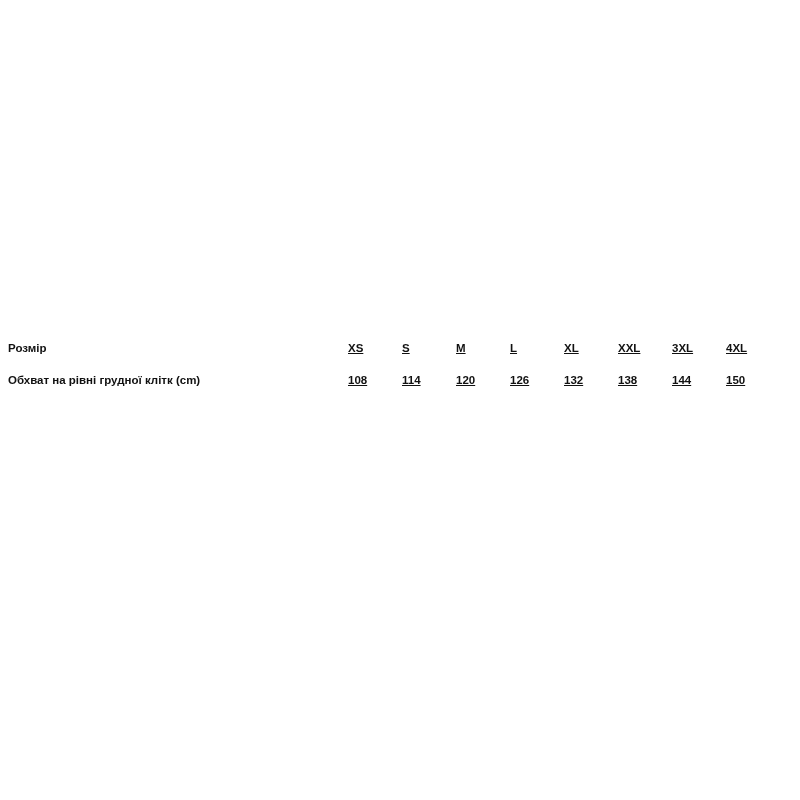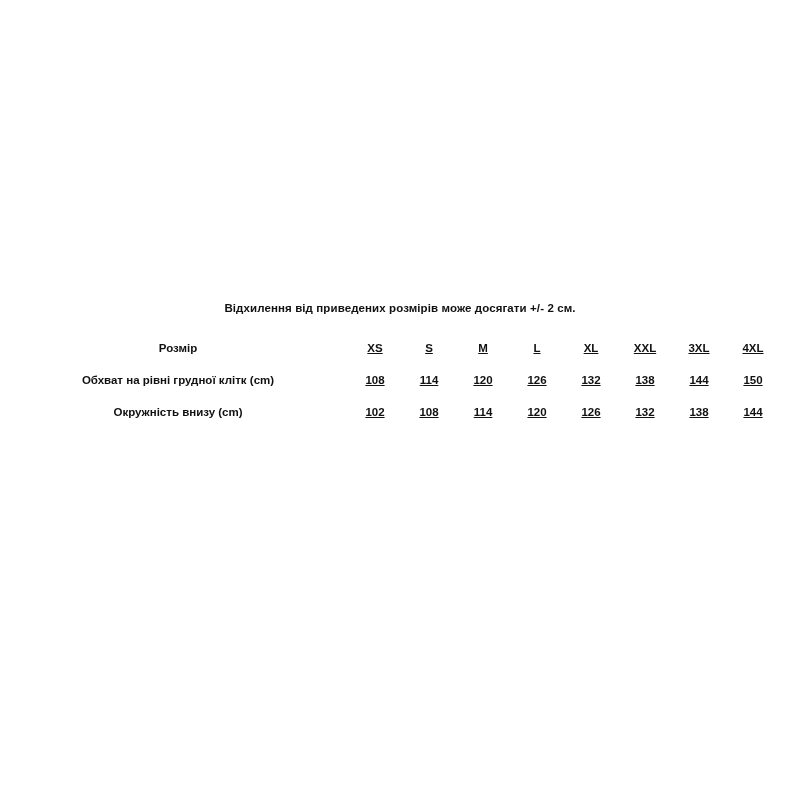--- a/index.html
+++ b/index.html
@@ -44,41 +44,40 @@
     table-layout: fixed;
   }
   table.size-table th,
   table.size-table td {
     font-size: 11.5px;
     font-weight: bold;
     color: #111111;
     padding: 0;
     height: 32px;
     vertical-align: middle;
-    text-align: center;
+    text-align: left;
     white-space: nowrap;
   }
   table.size-table col.label-col { width: 340px; }
   table.size-table col.val-col { width: 54px; }
   th.label-head, td.row-label {
     padding-left: 0px;
   }
   th.val-head, td.val-cell {
     text-align: left;
     padding-left: 0px;
     text-decoration: underline;
   }
   .row-head th { height: 34px; }
 </style>
 </head>
 <body>
 
 <div class="page">
 
-  <div class="note">Відхилення від приведених розмірів може досягати +/- 2 см.</div>
 
   <div class="table-wrap">
     <table class="size-table">
       <colgroup>
         <col class="label-col">
         <col class="val-col">
           <col class="val-col">
           <col class="val-col">
           <col class="val-col">
         <col class="val-col">
@@ -104,28 +103,17 @@
           <td class="row-label">Обхват на рівні грудної клітк (cm)</td>
           <td class="val-cell">108</td>
           <td class="val-cell">114</td>
           <td class="val-cell">120</td>
           <td class="val-cell">126</td>
           <td class="val-cell">132</td>
           <td class="val-cell">138</td>
           <td class="val-cell">144</td>
           <td class="val-cell">150</td>
         </tr>
-        <tr>
-          <td class="row-label">Окружність внизу (cm)</td>
-          <td class="val-cell">102</td>
-          <td class="val-cell">108</td>
-          <td class="val-cell">114</td>
-          <td class="val-cell">120</td>
-          <td class="val-cell">126</td>
-          <td class="val-cell">132</td>
-          <td class="val-cell">138</td>
-          <td class="val-cell">144</td>
-        </tr>
       </tbody>
     </table>
   </div>
 
 </div>
 
 </body></html>

